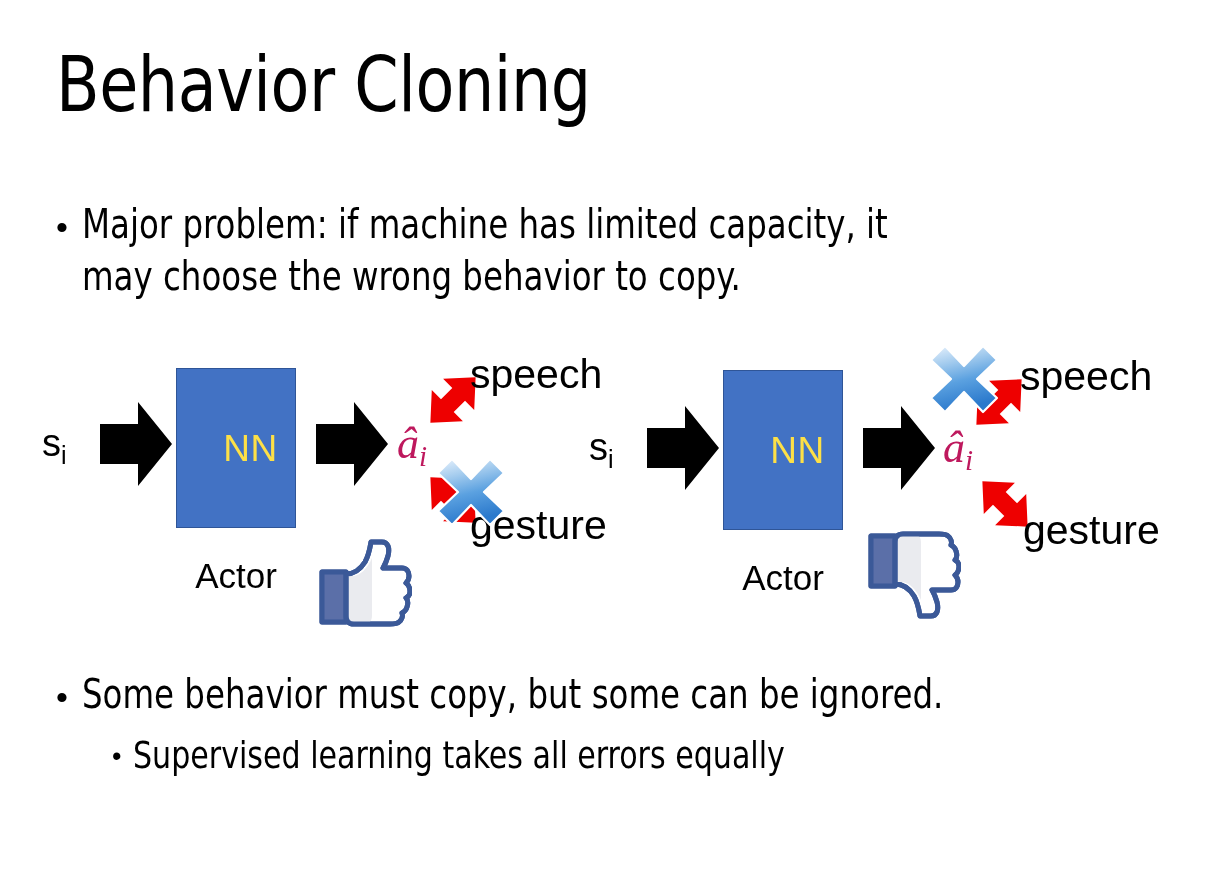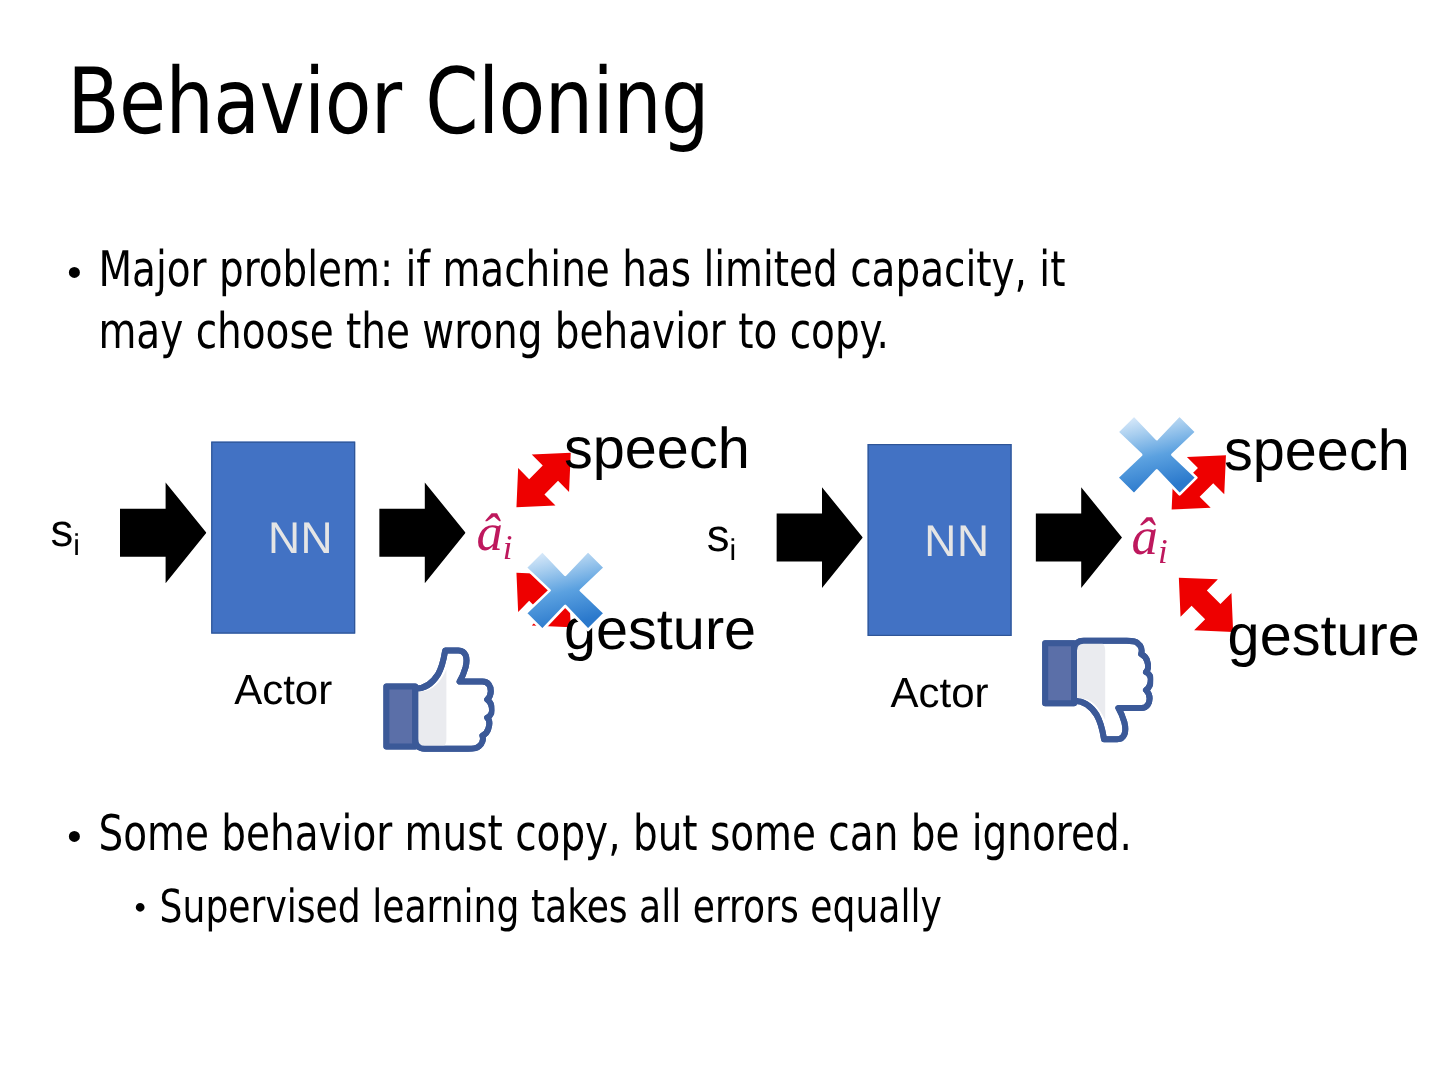--- a/index.html
+++ b/index.html
@@ -107,21 +107,21 @@
   .nn-box {
     position: absolute;
     background: #4272C4;
     border: 1px solid #2f5597;
     box-sizing: border-box;
     display: flex;
     align-items: center;
     justify-content: center;
   }
   .nn-label {
-    color: #e5e5e5;
+    color: #fde047;
     font-family: "Liberation Sans", sans-serif;
     font-size: 37px;
     line-height: 37px;
     letter-spacing: 0.5px;
     margin-left: 29px;
   }
   .actor-label {
     position: absolute;
     font-family: "Liberation Sans", sans-serif;
     font-size: 35px;
@@ -147,21 +147,21 @@
   .red-arrow {
     position: absolute;
     width: 104px;
     height: 104px;
   }
   .red-arrow svg { display: block; width: 100%; height: 100%; overflow: visible; }
 
   .out-label {
     position: absolute;
     font-family: "Liberation Sans", sans-serif;
-    font-size: 48px;
+    font-size: 41px;
     line-height: 41px;
     color: #000;
     white-space: nowrap;
   }
 
   .x-mark {
     position: absolute;
     width: 78px;
     height: 78px;
   }

